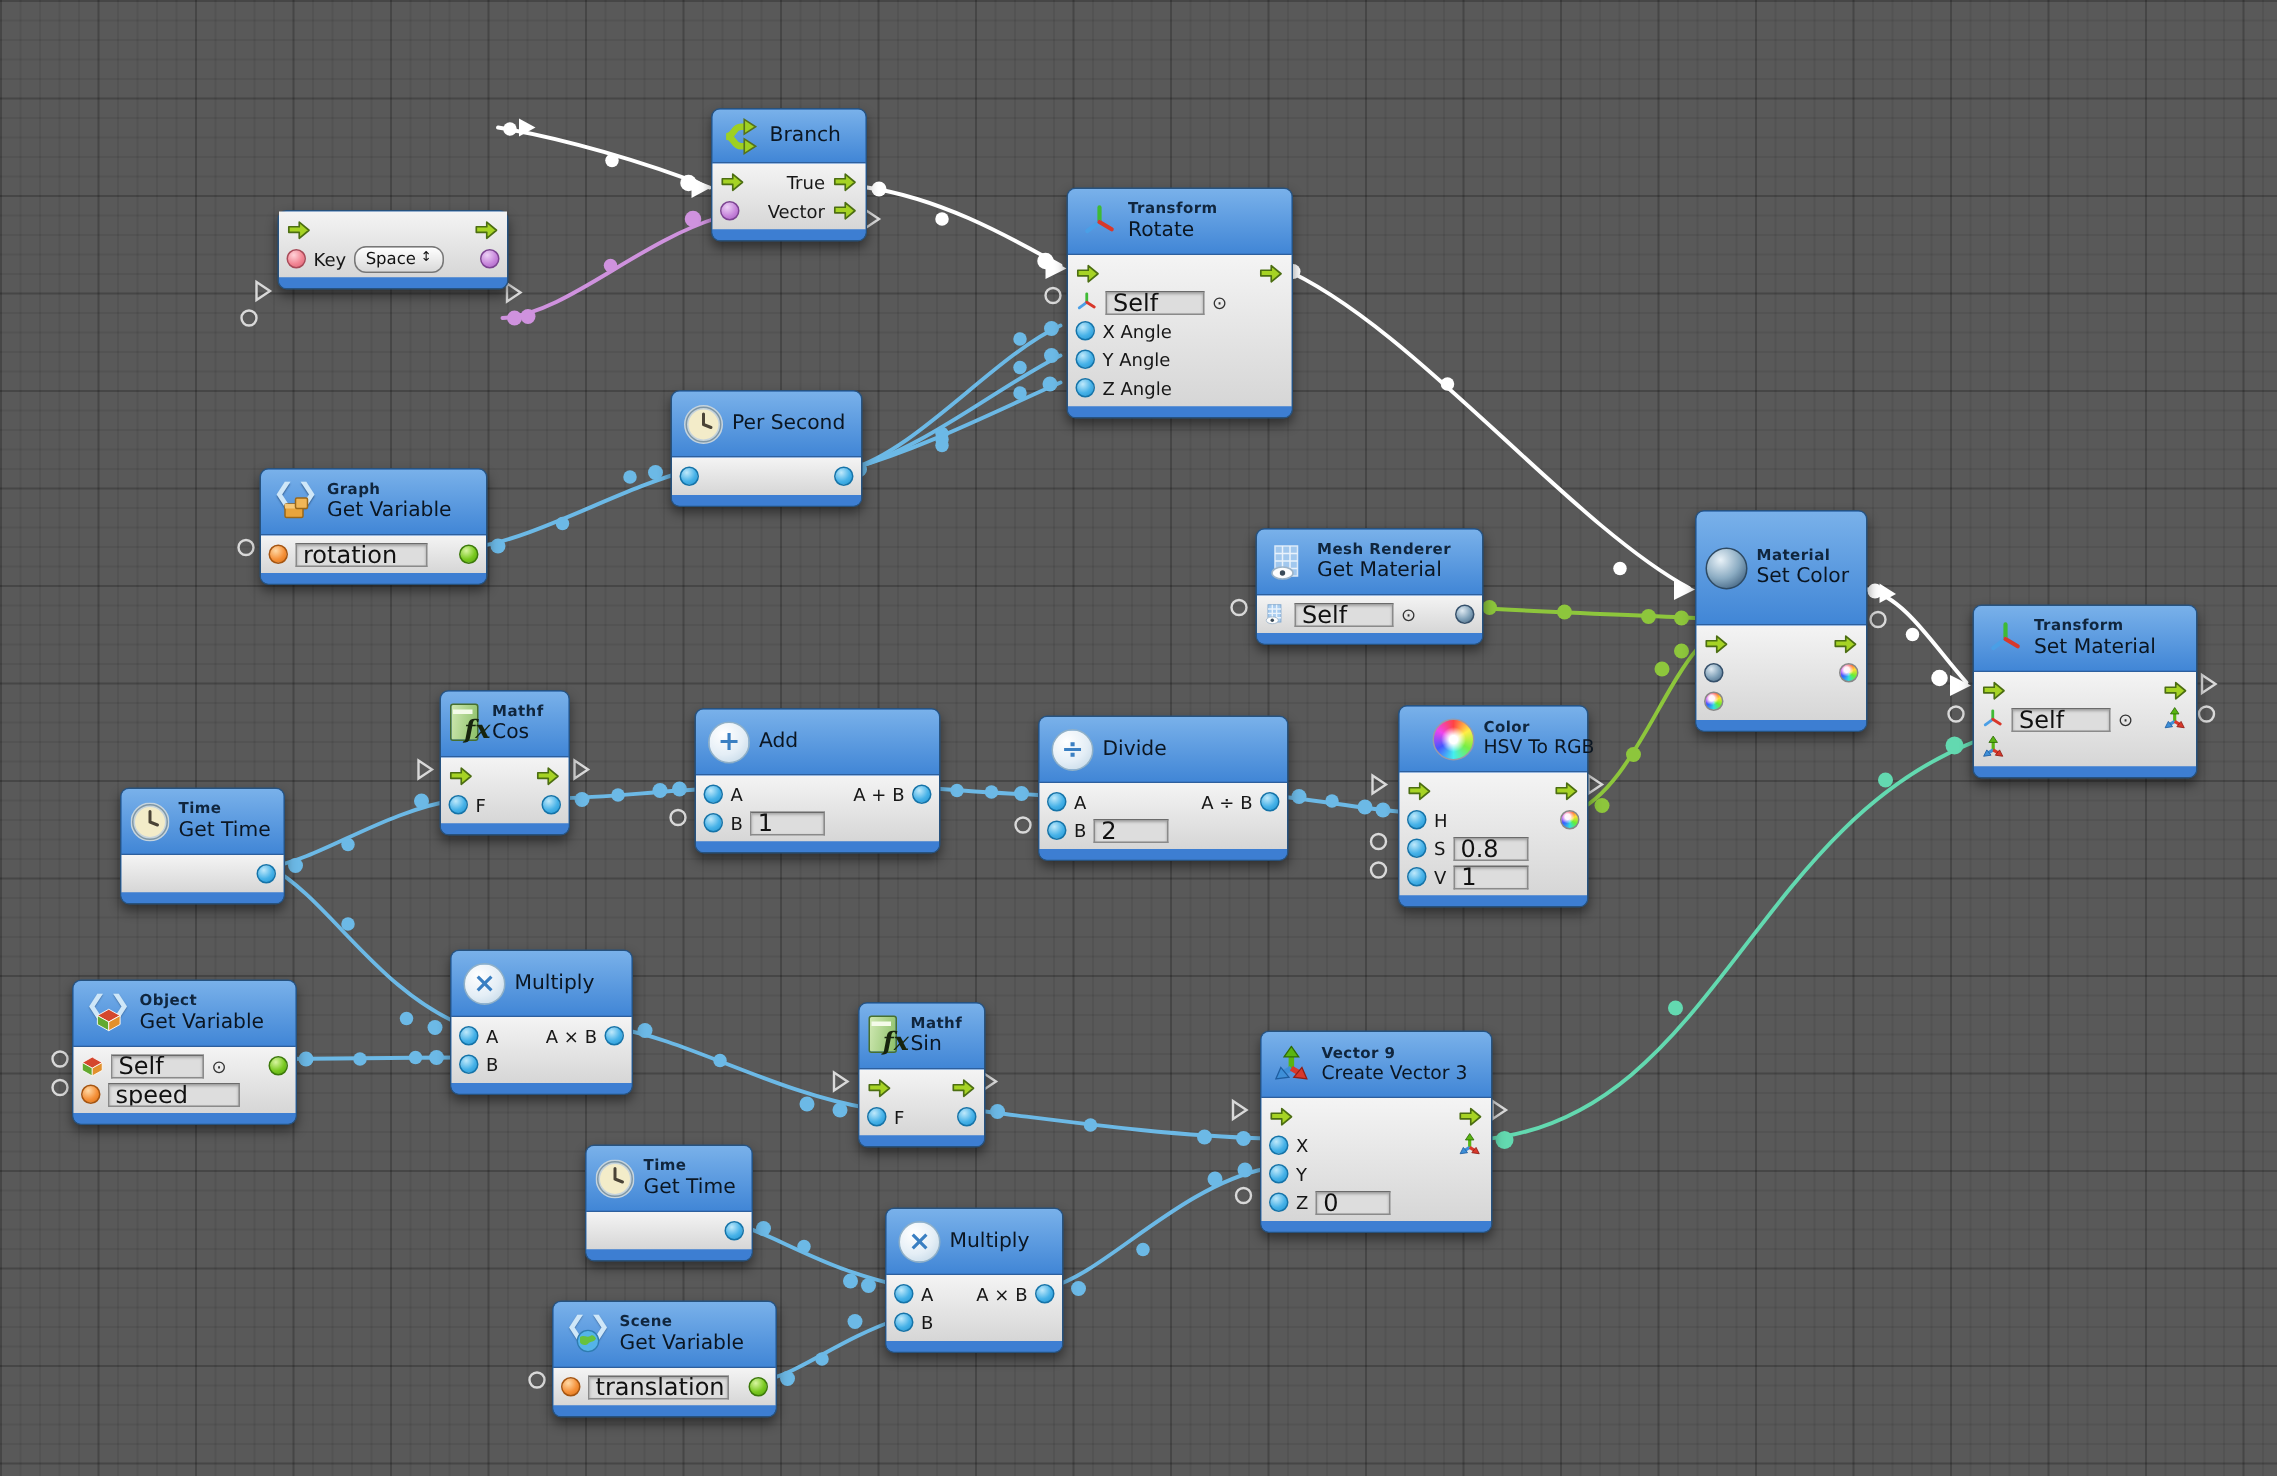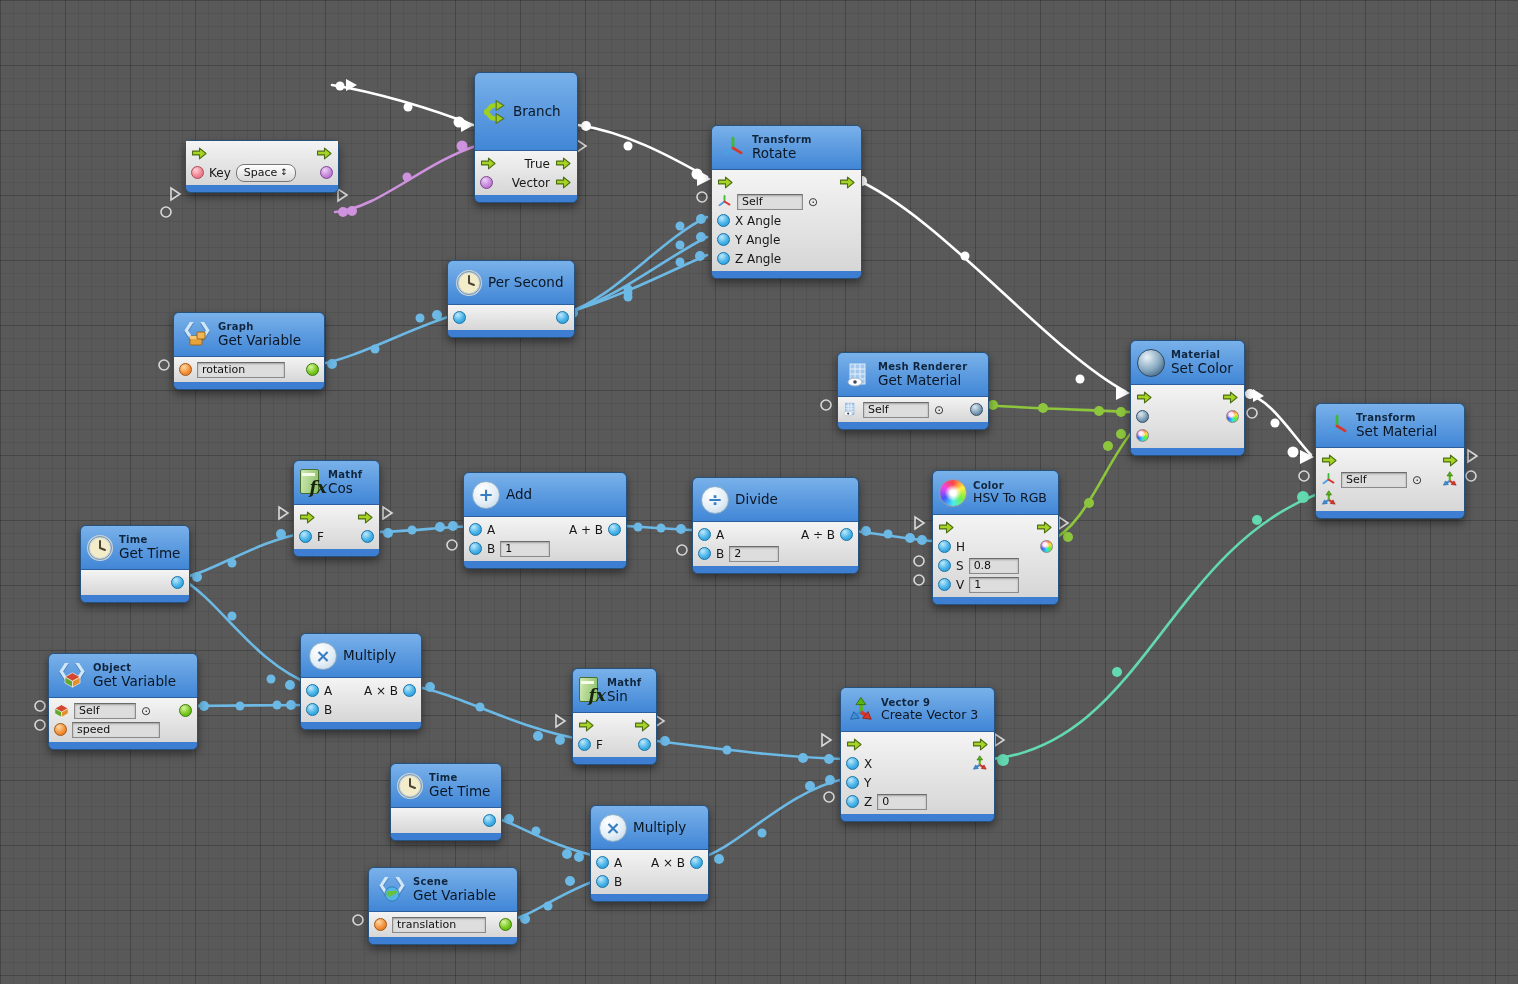--- a/index.html
+++ b/index.html
@@ -41,21 +41,21 @@
   .p-pink{background:radial-gradient(circle at 35% 28%,#ffd2d8,#f28694 55%,#d95f72);border:1px solid #a84a58}
   .p-purple{background:radial-gradient(circle at 35% 28%,#ecd2f5,#c887dc 55%,#a55cc0);border:1px solid #7c4392}
   .p-rain{background:radial-gradient(circle at 38% 32%,rgba(255,255,255,.95) 0 18%,rgba(255,255,255,0) 45%),conic-gradient(#f33,#fd3,#6e3,#3dd,#36f,#d3e,#f33);border:1px solid #888}
   .p-sphere{background:radial-gradient(circle at 35% 28%,#dfeaf2,#7fa0b8 55%,#46647f);border:1px solid #35506b}
   .sphere-lg{width:26px;height:26px;border-radius:50%;flex:none;background:radial-gradient(circle at 35% 28%,#e9f2f8,#8aabc2 50%,#4e6f8c 80%,#32506d);border:1px solid #2e4a63}
   .wheel{width:26px;height:26px;border-radius:50%;flex:none;background:radial-gradient(circle,#fff 0 15%,rgba(255,255,255,0) 45%),conic-gradient(#f44,#fe4,#7e4,#4ee,#45f,#e4e,#f44);border:1px solid #99a}
   .mathcirc{width:26px;height:26px;border-radius:50%;flex:none;display:flex;align-items:center;justify-content:center;
     background:radial-gradient(circle at 35% 28%,#ffffff,#e4eef6 55%,#bcd3e4);border:1px solid #8fb0c8;
     color:#3a7fc2;font-weight:bold;font-size:18px;line-height:1}
   .fld{background:#dddddd;border:1px solid #8a8a8a;border-top-color:#6b6b6b;box-shadow:inset 0 1px 2px rgba(0,0,0,.28);
-    height:14px;line-height:14px;font-size:11px;color:#101010;padding:0 4px;flex:none;overflow:hidden}
+    height:14px;line-height:14px;font-size:16px;color:#101010;padding:0 4px;flex:none;overflow:hidden}
   .drop{height:16px;line-height:15px;border-radius:8px;border:1px solid #777;flex:none;
     background:linear-gradient(#ffffff,#d9d9d9);font-size:11px;color:#111;padding:0 7px;display:flex;align-items:center;gap:3px}
   .tgt{font-size:12px;color:#333;flex:none;line-height:1}
   .fa{flex:none}
   .chev{position:relative;width:30px;height:28px;flex:none}
   .chev .c{position:absolute;top:-2px;font-size:17px;font-weight:bold;color:#cfe7f8;text-shadow:0 1px 1px rgba(20,50,90,.5)}
   .chev .sub{position:absolute;left:7px;top:10px}
   .book{position:relative;width:26px;height:27px;flex:none}
   .book .bk{position:absolute;left:1px;top:0;width:17px;height:23px;border:1px solid #47702f;border-radius:2px;
     background:linear-gradient(100deg,#cfe8b2,#8cc068);}
@@ -258,21 +258,21 @@
         <polygon points="655,715 655,727 664,721"></polygon>
     <circle cx="358" cy="920" r="5"></circle>
     <polygon points="822,734 822,746 831,740"></polygon>
         <polygon points="995,734 995,746 1004,740"></polygon>
     <circle cx="829" cy="797" r="5"></circle>
   </g>
 </svg>
 
 
 <div class="node" style="left:474px;top:72px;width:102px">
-  <div class="hdr" style="padding:21px 6px">
+  <div class="hdr" style="padding:0 6px">
     <svg class="hicon-svg" width="26" height="26" viewBox="0 0 24 24">
       <g fill="none" stroke="#9ed022" stroke-width="4" stroke-linejoin="round">
         <path d="M3 12 C8 12 7 6 12 6 h3"></path>
             <path d="M3 12 C8 12 7 18 12 18 h3"></path>
       </g>
       <polygon points="14,1.5 21,6 14,10.5" fill="#9ed022" stroke="#55711c" stroke-width="1"></polygon>
       <polygon points="14,13.5 21,18 14,22.5" fill="#9ed022" stroke="#55711c" stroke-width="1"></polygon>
     </svg>
     <div class="htxt">
           <div class="ttl">Branch</div>
@@ -449,21 +449,21 @@
     <span class="fld" style="width:56px">Self</span>
     <span class="tgt">⊙</span>
     <span class="sp"></span>
     <span class="p p-sphere"></span>
   </div>
       </div>
   <div class="ftr"></div>
 </div>
 
 <div class="node" style="left:1130px;top:340px;width:113px">
-  <div class="hdr" style="padding:4px 6px">
+  <div class="hdr" style="padding:20px 6px">
     <span class="sphere-lg"></span>
     <div class="htxt">
           <div class="cat">Material</div>
       <div class="ttl">Set Color</div>
         </div>
   </div>
   <div class="body">
     <div class="row">
       <svg class="fa" width="17" height="13" viewBox="0 0 18 14">
             <path d="M1.5 4.5h7.5V1.2L16 7l-7 5.8V8.5H1.5z" fill="#a6d324" stroke="#4c6e12" stroke-width="1.2" stroke-linejoin="round"></path>
@@ -617,21 +617,21 @@
     <div class="row">
       <span class="p p-blue"></span>
       <span>B</span>
       <span class="fld" style="width:40px">2</span>
     </div>
   </div>
   <div class="ftr"></div>
 </div>
 
 <div class="node" style="left:932px;top:470px;width:125px">
-  <div class="hdr" style="padding:4px 6px">
+  <div class="hdr" style="padding:4px 22px">
     <span class="wheel"></span>
     <div class="htxt">
           <div class="cat">Color</div>
       <div class="ttl" style="font-size:12.5px">HSV To RGB</div>
         </div>
   </div>
   <div class="body">
     <div class="row">
       <svg class="fa" width="17" height="13" viewBox="0 0 18 14">
             <path d="M1.5 4.5h7.5V1.2L16 7l-7 5.8V8.5H1.5z" fill="#a6d324" stroke="#4c6e12" stroke-width="1.2" stroke-linejoin="round"></path>

